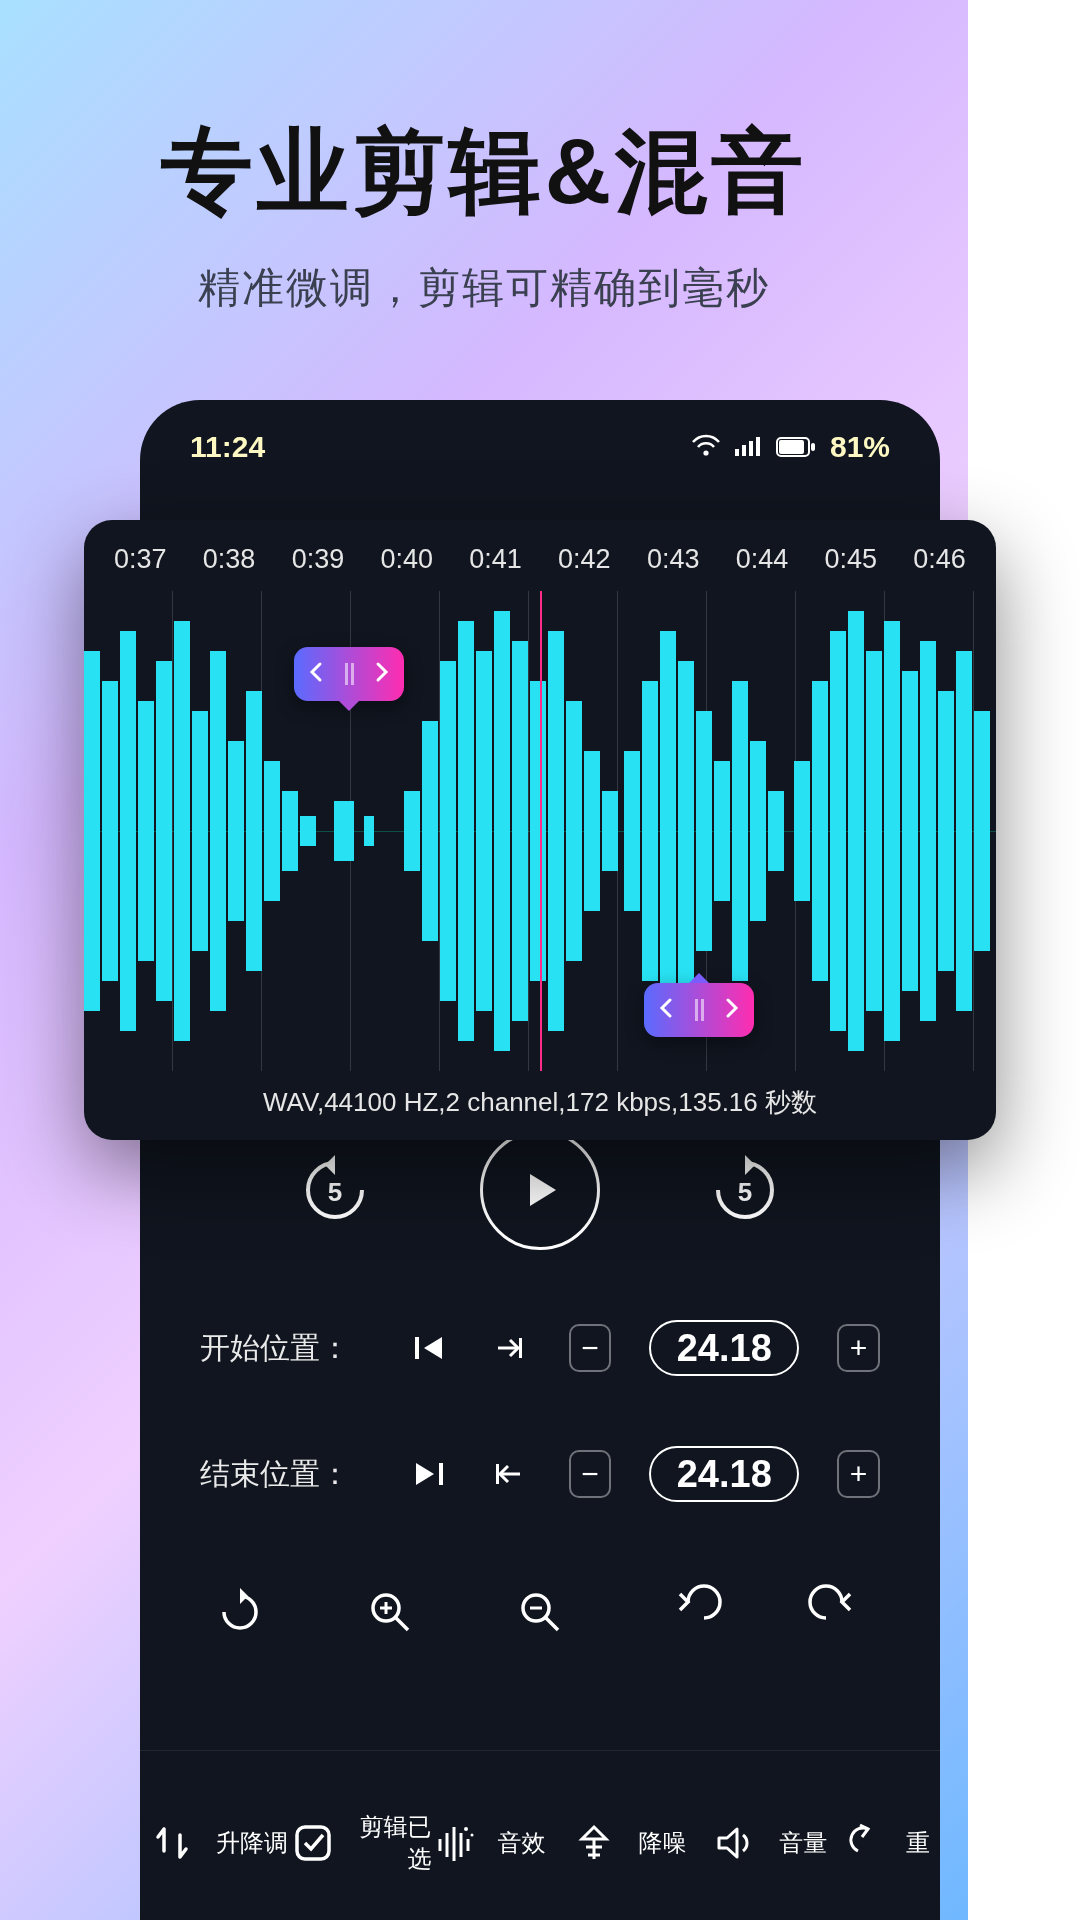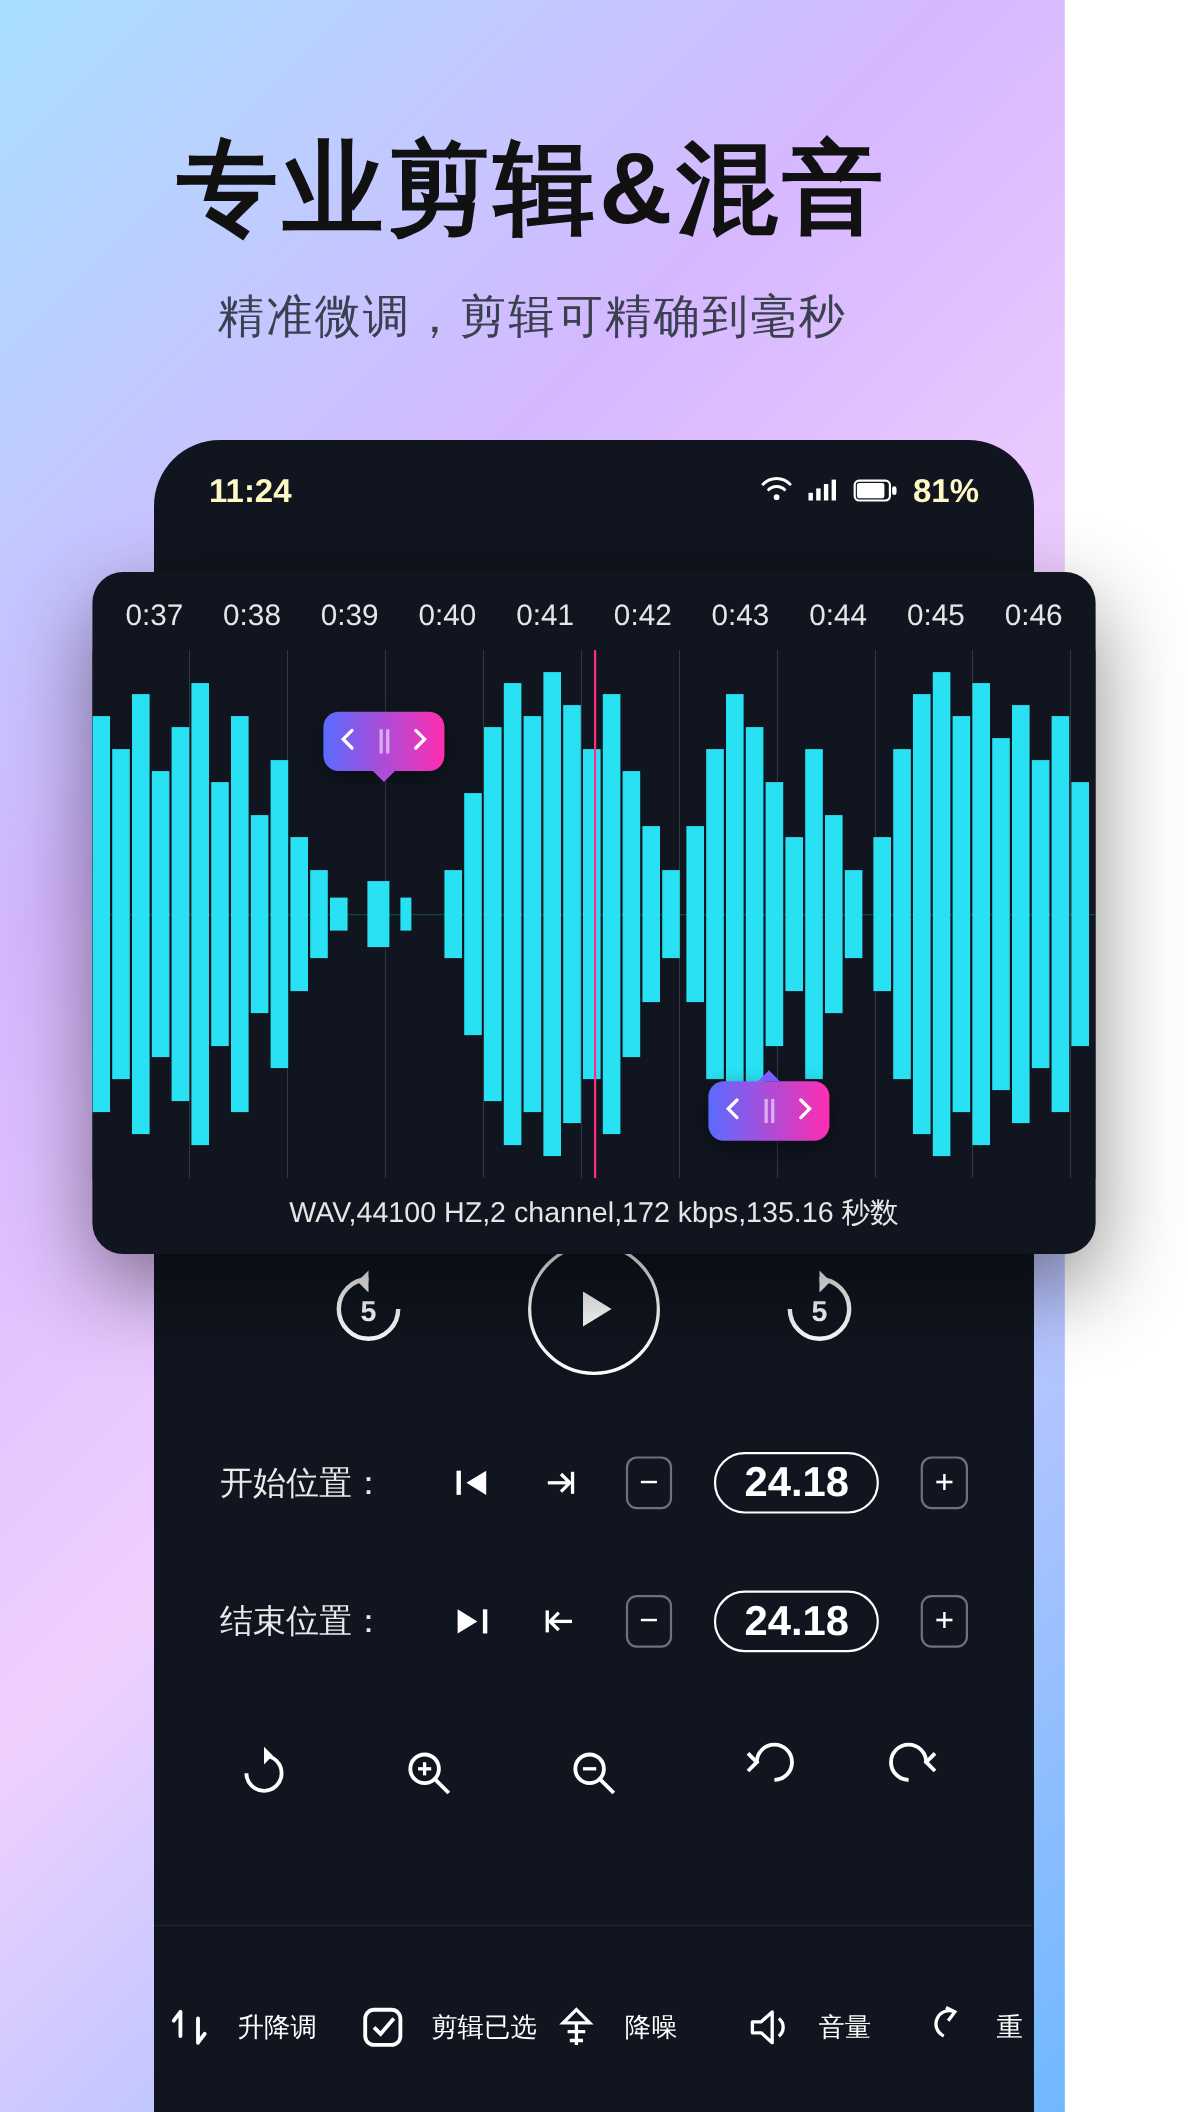--- a/index.html
+++ b/index.html
@@ -254,20 +254,34 @@
         <span>升降调</span>
       </div>
       <div class="tab">
         <span class="ic">
           <svg width="44" height="44" viewBox="0 0 44 44">
               <rect x="6" y="6" width="32" height="32" rx="8" stroke="#fff" stroke-width="3.5" fill="none"></rect>
               <path d="M14 22 L20 28 L32 14" stroke="#fff" stroke-width="3.5" fill="none"></path>
             </svg>
         </span>
         <span>剪辑已选</span>
+      </div>
+      <div class="tab">
+        <span class="ic">
+          <svg width="44" height="44" viewBox="0 0 44 44">
+              <line x1="8" y1="18" x2="8" y2="30" stroke="#fff" stroke-width="3"></line>
+              <line x1="15" y1="12" x2="15" y2="36" stroke="#fff" stroke-width="3"></line>
+              <line x1="22" y1="6" x2="22" y2="40" stroke="#fff" stroke-width="3"></line>
+              <line x1="29" y1="12" x2="29" y2="36" stroke="#fff" stroke-width="3"></line>
+              <line x1="36" y1="18" x2="36" y2="30" stroke="#fff" stroke-width="3"></line>
+              <circle cx="34" cy="8" r="2" fill="#fff"></circle>
+              <circle cx="40" cy="14" r="1.5" fill="#fff"></circle>
+            </svg>
+        </span>
+        <span>音效</span>
       </div>
       <div class="tab">
         <span class="ic">
           <svg width="44" height="44" viewBox="0 0 44 44">
               <path d="M22 6 L34 18 L22 18 L10 18 Z" stroke="#fff" stroke-width="3" fill="none"></path>
               <path d="M22 18 L22 38 M14 26 L30 26 M16 34 L28 34" stroke="#fff" stroke-width="3" fill="none"></path>
             </svg>
         </span>
         <span>降噪</span>
       </div>

